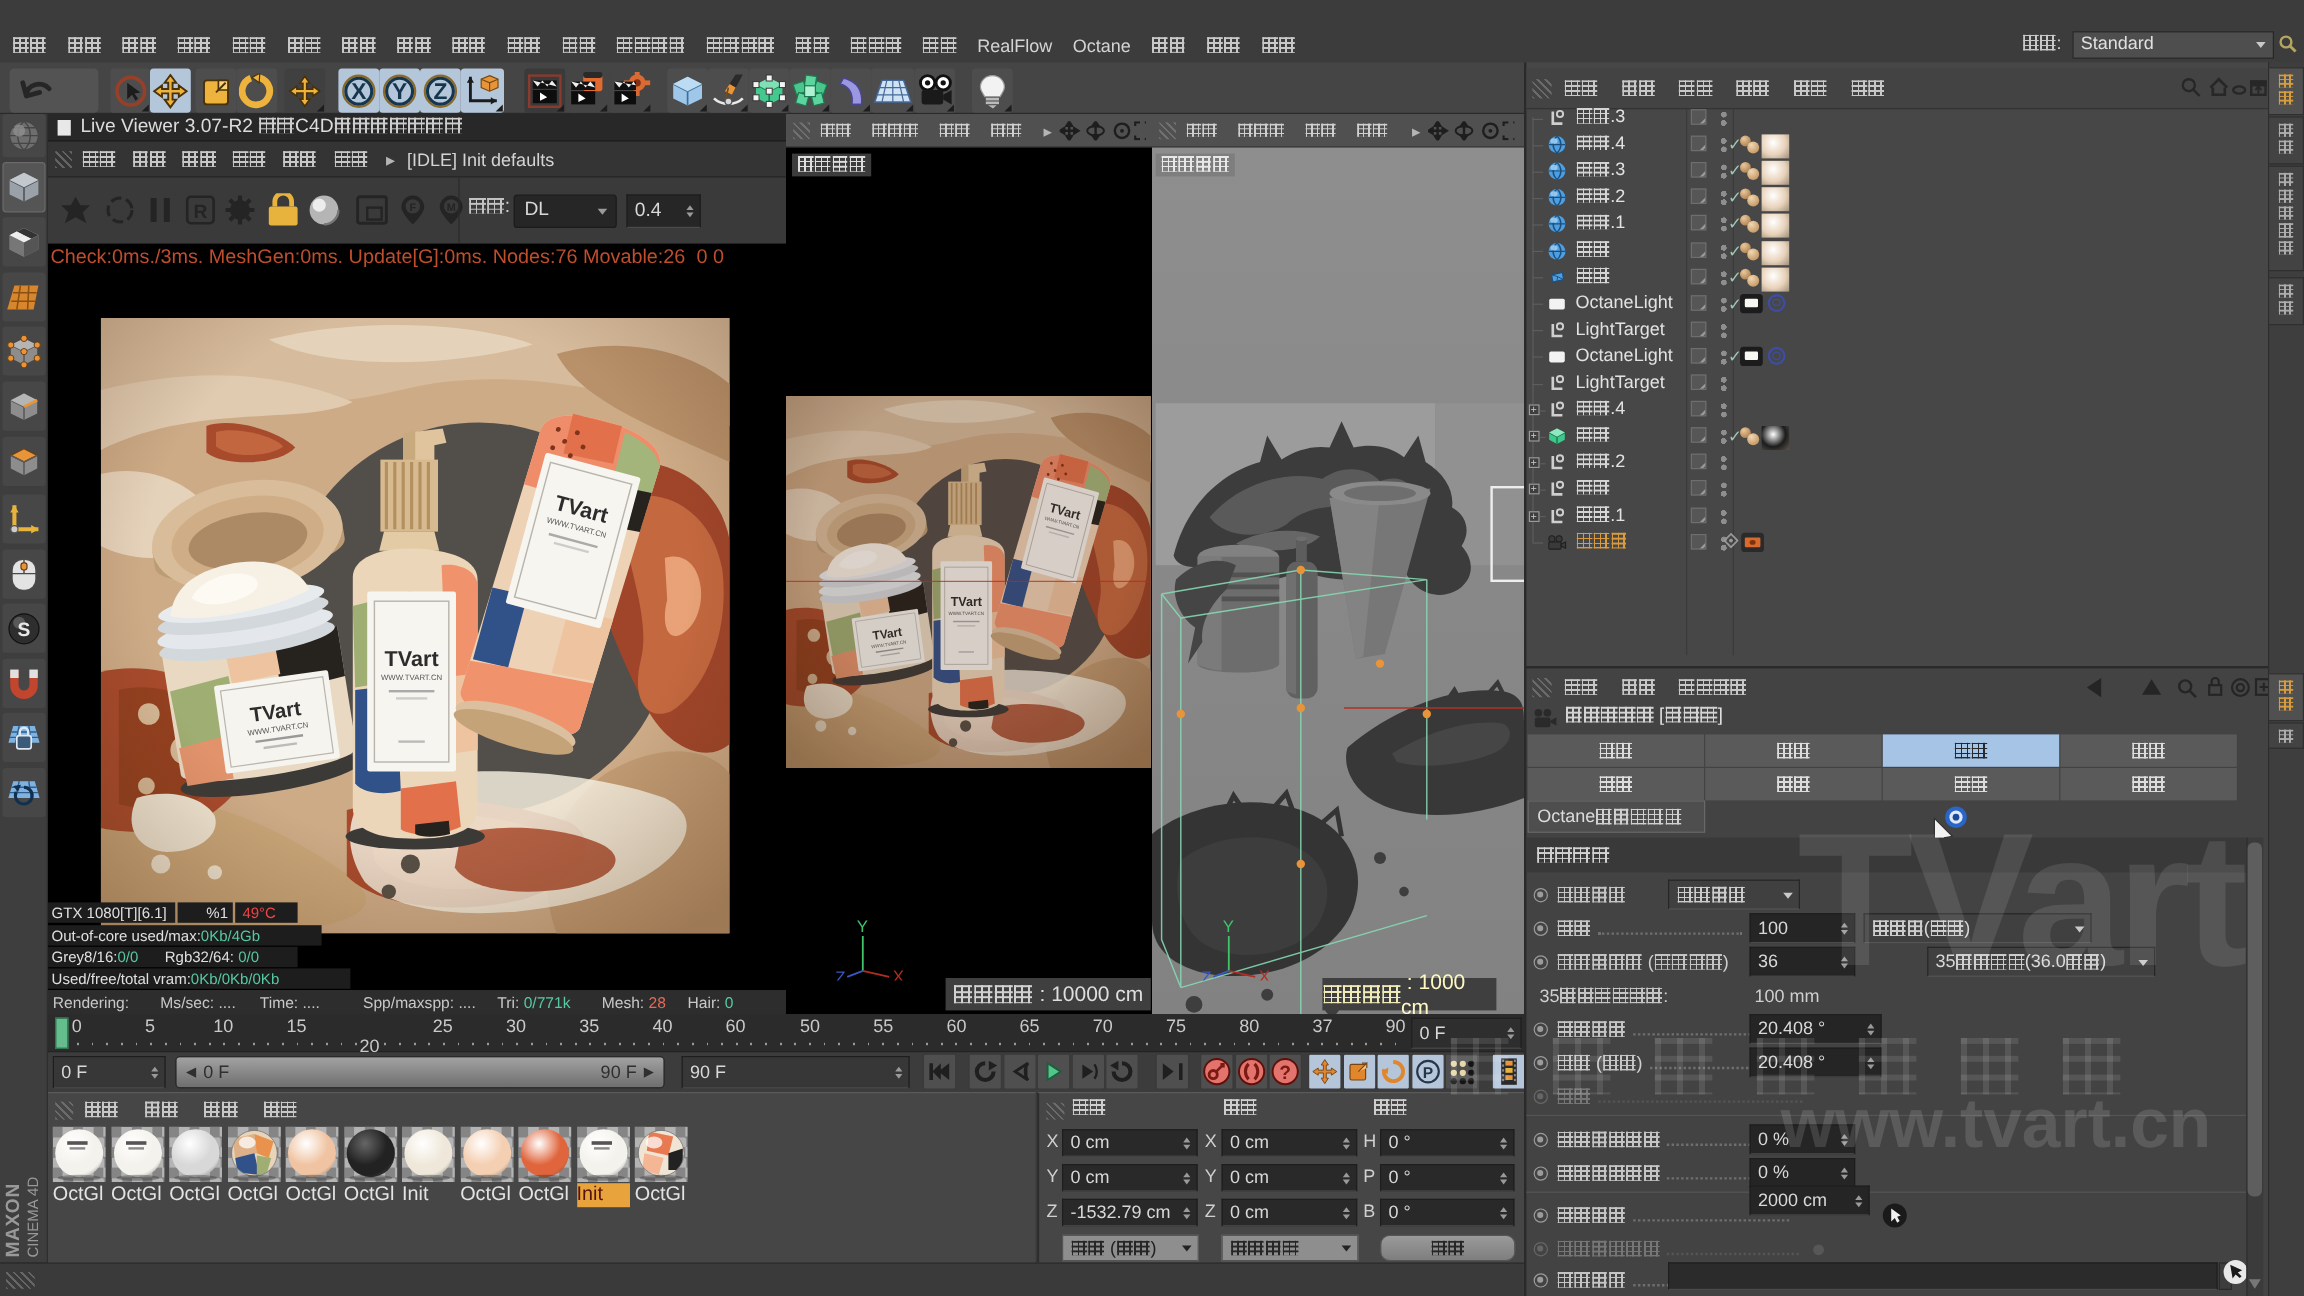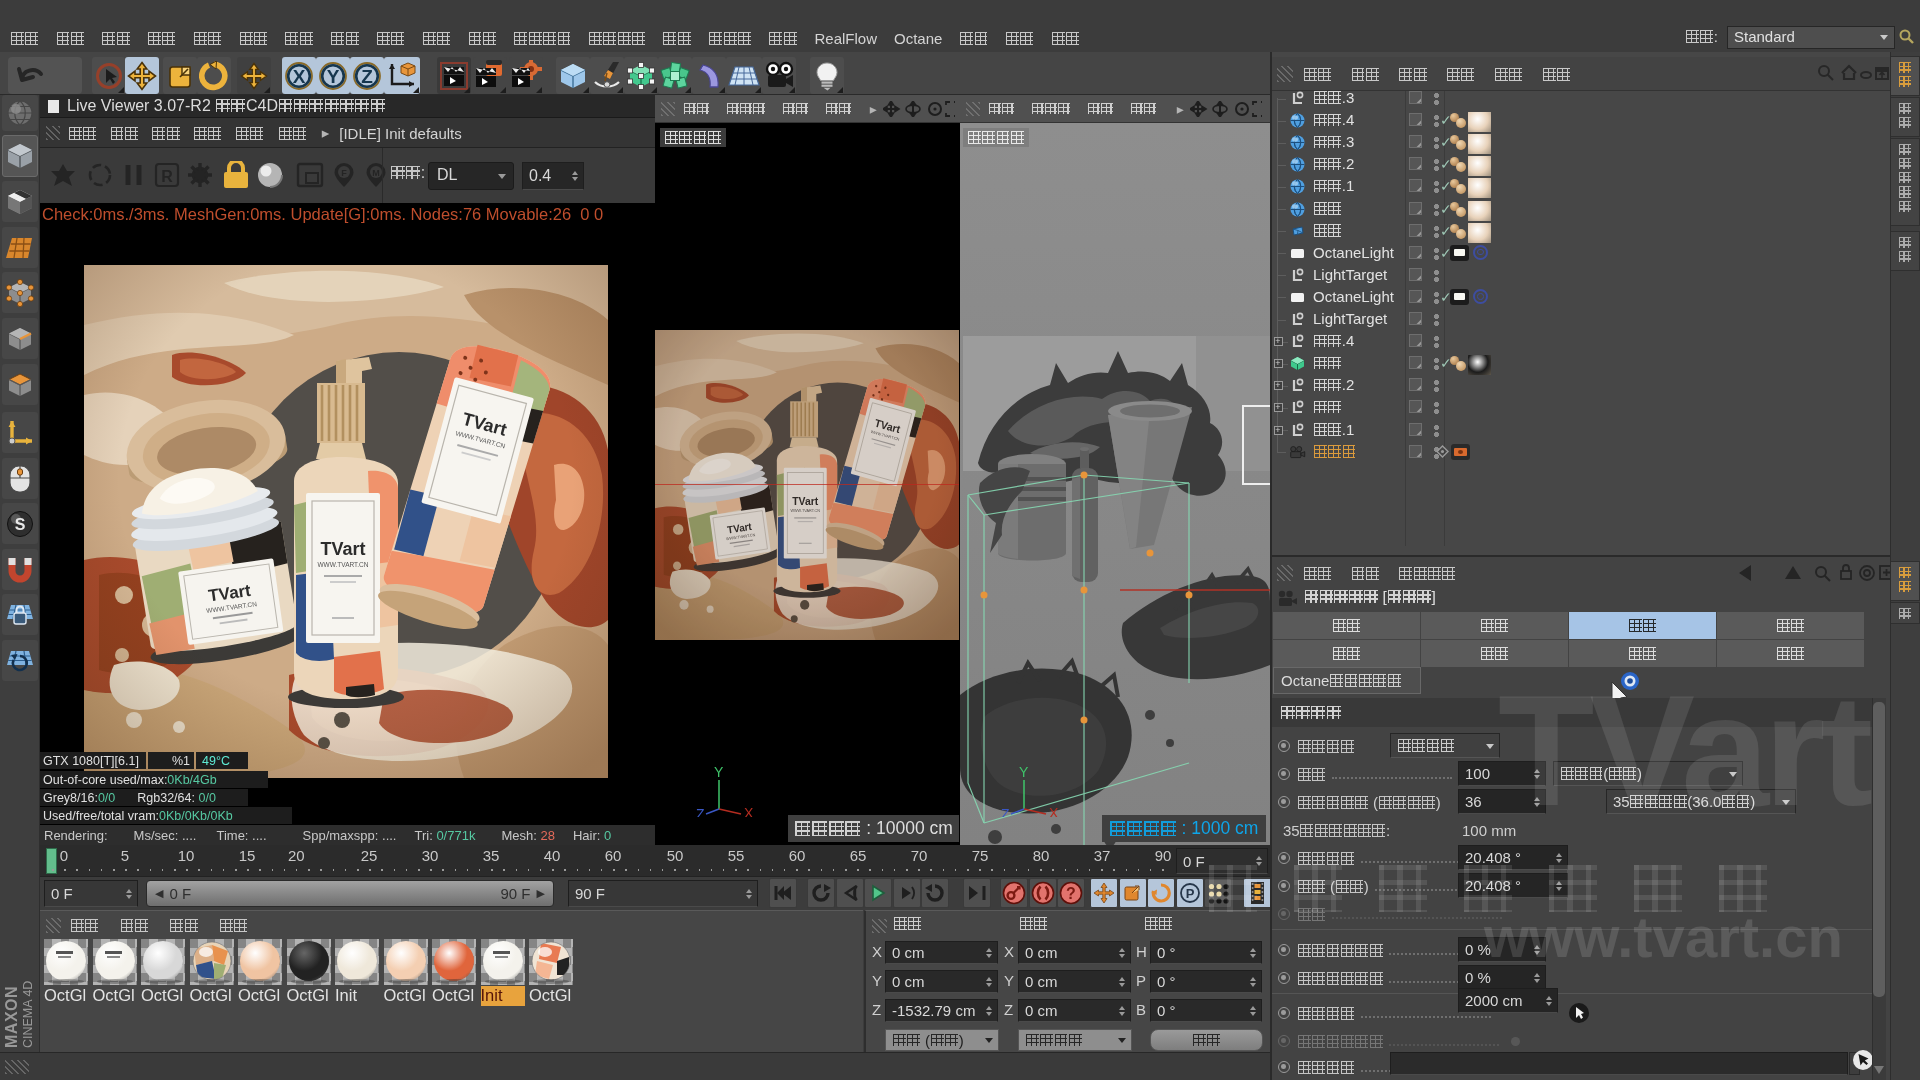--- a/index.html
+++ b/index.html
@@ -572,21 +572,21 @@
     <ellipse cx="382" cy="344" rx="52" ry="14" fill="#dbbf9e"></ellipse>
     <ellipse cx="382" cy="350" rx="52" ry="12" fill="#c5a379"></ellipse>
    </g>
    <rect width="524" height="513" fill="url(#vg)"></rect>
   </g>
           </defs>
   <use href="#scene"></use>
  </svg>
  <div class="abs" style="left:0;top:549px;width:106px;height:17px;background:#1d1d1d;color:#e0e0e0;font-size:12.5px;display:flex;align-items:center;padding:0 3px">GTX 1080[T][6.1]</div>
         <div class="abs" style="left:108px;top:549px;width:46px;height:17px;background:#1d1d1d;color:#e0e0e0;font-size:12.5px;display:flex;align-items:center;justify-content:flex-end;padding:0 4px">%1</div>
-        <div class="abs" style="left:156px;top:549px;width:52px;height:17px;background:#1d1d1d;color:#5eead4;font-size:12.5px;display:flex;align-items:center;padding:0 6px">49°C</div>
+        <div class="abs" style="left:156px;top:549px;width:52px;height:17px;background:#1d1d1d;color:#ef4444;font-size:12.5px;display:flex;align-items:center;padding:0 6px">49°C</div>
  <div class="abs" style="left:0;top:568px;width:228px;height:17px;background:#1d1d1d;color:#e0e0e0;font-size:12.5px;display:flex;align-items:center;padding:0 3px">Out-of-core used/max:<span style="color:#56c9a2">0Kb/4Gb</span></div>
  <div class="abs" style="left:0;top:586px;width:208px;height:17px;background:#1d1d1d;color:#e0e0e0;font-size:12.5px;display:flex;align-items:center;padding:0 3px">Grey8/16: <span style="color:#56c9a2">0/0</span><span style="margin-left:22px">Rgb32/64: <span style="color:#56c9a2">0/0</span></span></div>
  <div class="abs" style="left:0;top:604px;width:252px;height:17px;background:#1d1d1d;color:#e0e0e0;font-size:12.5px;display:flex;align-items:center;padding:0 3px">Used/free/total vram: <span style="color:#56c9a2">0Kb/0Kb/0Kb</span></div>
  <div class="abs" style="left:0;top:622px;width:615px;height:20px;background:#2d2d2d;color:#c8c8c8;font-size:13px;display:flex;align-items:center;padding:0 4px">Rendering:<span style="margin-left:26px">Ms/sec: ....</span><span style="margin-left:20px">Time: ....</span><span style="margin-left:36px">Spp/maxspp: ....</span><span style="margin-left:18px">Tri: <b style="color:#56c9a2;font-weight:normal">0/771k</b></span><span style="margin-left:26px">Mesh: <b style="color:#e46a5a;font-weight:normal">28</b></span><span style="margin-left:18px">Hair: <b style="color:#56c9a2;font-weight:normal">0</b></span></div>
 </div>
 </div>
 
 <div id="vp1">
 <div class="vphead" style="left:655px;top:95px;width:305px;padding-left:6px">
  <div class="hatch" style="width:14px;height:14px;margin-right:8px"></div>
@@ -722,33 +722,33 @@
  </svg>
  <div class="abs" style="left:3px;top:5px;background:rgba(120,120,120,.7);color:#f2f2f2;font-size:15px;padding:1px 4px"><i class="k"></i><i class="k"></i><i class="k"></i><i class="k"></i></div>
  <svg class="abs" style="left:33px;top:642px" width="72" height="52">
           <text x="26" y="12" font-size="14" fill="#3fc46a" font-family="Liberation Sans">Y</text>
           <path d="M31 15 L31 44" stroke="#3fc46a" stroke-width="1.5"></path>
           <path d="M31 44 L53 49" stroke="#b42c20" stroke-width="1.5"></path>
           <text x="56" y="53" font-size="14" fill="#b42c20" font-family="Liberation Sans">X</text>
           <path d="M31 44 L18 49" stroke="#3a57c4" stroke-width="1.5"></path>
           <text x="8" y="54" font-size="14" fill="#3a57c4" font-family="Liberation Sans">Z</text>
         </svg>
- <div class="abs" style="left:142px;top:692px;width:164px;height:27px;background:#3f3f3f;color:#0ea5e9;font-size:17.5px;display:flex;align-items:center;justify-content:center"><i class="k"></i><i class="k"></i><i class="k"></i><i class="k"></i>&nbsp;: 1000 cm</div>
+ <div class="abs" style="left:142px;top:692px;width:145px;height:27px;background:#3f3f3f;color:#fef9c3;font-size:17.5px;display:flex;align-items:center;justify-content:center"><i class="k"></i><i class="k"></i><i class="k"></i><i class="k"></i>&nbsp;: 1000 cm</div>
 </div>
 </div>
 
 <div id="timeline">
 <div class="abs" style="left:40px;top:845px;width:1232px;height:32px;background:#2b2b2b;border-bottom:1px solid #222"></div>
 <div class="abs" style="left:46px;top:848px;width:11px;height:26px;background:#63bd8c;border:1px solid #2e6b4a"></div>
 <div class="abs" id="ruler" style="left:40px;top:847px;height:20px;color:#c9c9c9;font-size:15px">
         <span style="position:absolute;left:4px;top:0;width:40px;text-align:center">0</span>
         <span style="position:absolute;left:65px;top:0;width:40px;text-align:center">5</span>
         <span style="position:absolute;left:126px;top:0;width:40px;text-align:center">10</span>
         <span style="position:absolute;left:187px;top:0;width:40px;text-align:center">15</span>
-        <span style="position:absolute;left:248px;top:0;width:40px;text-align:left">20</span>
+        <span style="position:absolute;left:248px;top:17px;width:40px;text-align:center">20</span>
         <span style="position:absolute;left:309px;top:0;width:40px;text-align:center">25</span>
         <span style="position:absolute;left:370px;top:0;width:40px;text-align:center">30</span>
         <span style="position:absolute;left:431px;top:0;width:40px;text-align:center">35</span>
         <span style="position:absolute;left:492px;top:0;width:40px;text-align:center">40</span>
         <span style="position:absolute;left:553px;top:0;width:40px;text-align:center">60</span>
         <span style="position:absolute;left:615px;top:0;width:40px;text-align:center">50</span>
         <span style="position:absolute;left:676px;top:0;width:40px;text-align:center">55</span>
         <span style="position:absolute;left:737px;top:0;width:40px;text-align:center">60</span>
         <span style="position:absolute;left:798px;top:0;width:40px;text-align:center">65</span>
         <span style="position:absolute;left:859px;top:0;width:40px;text-align:center">70</span>

